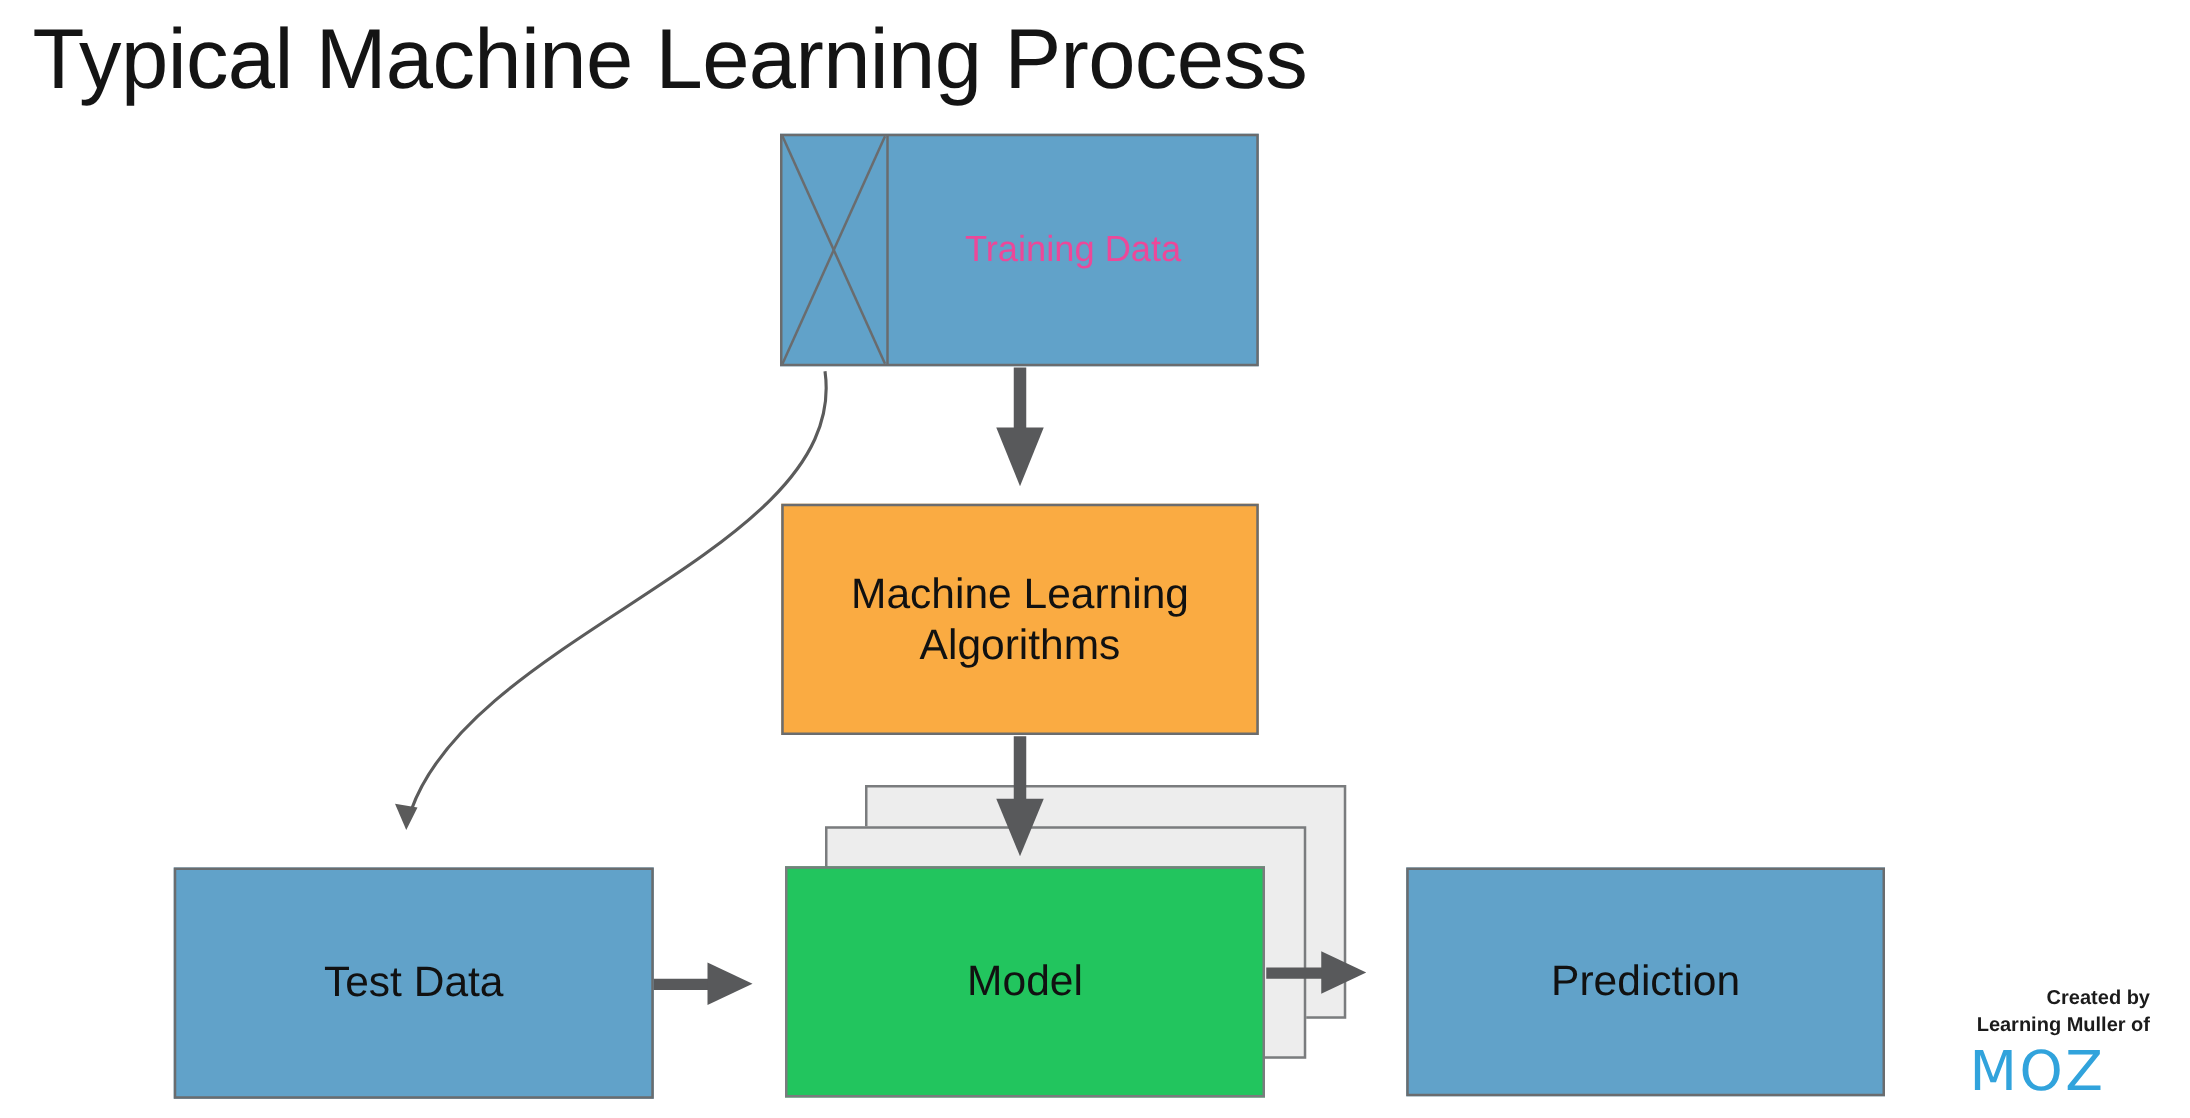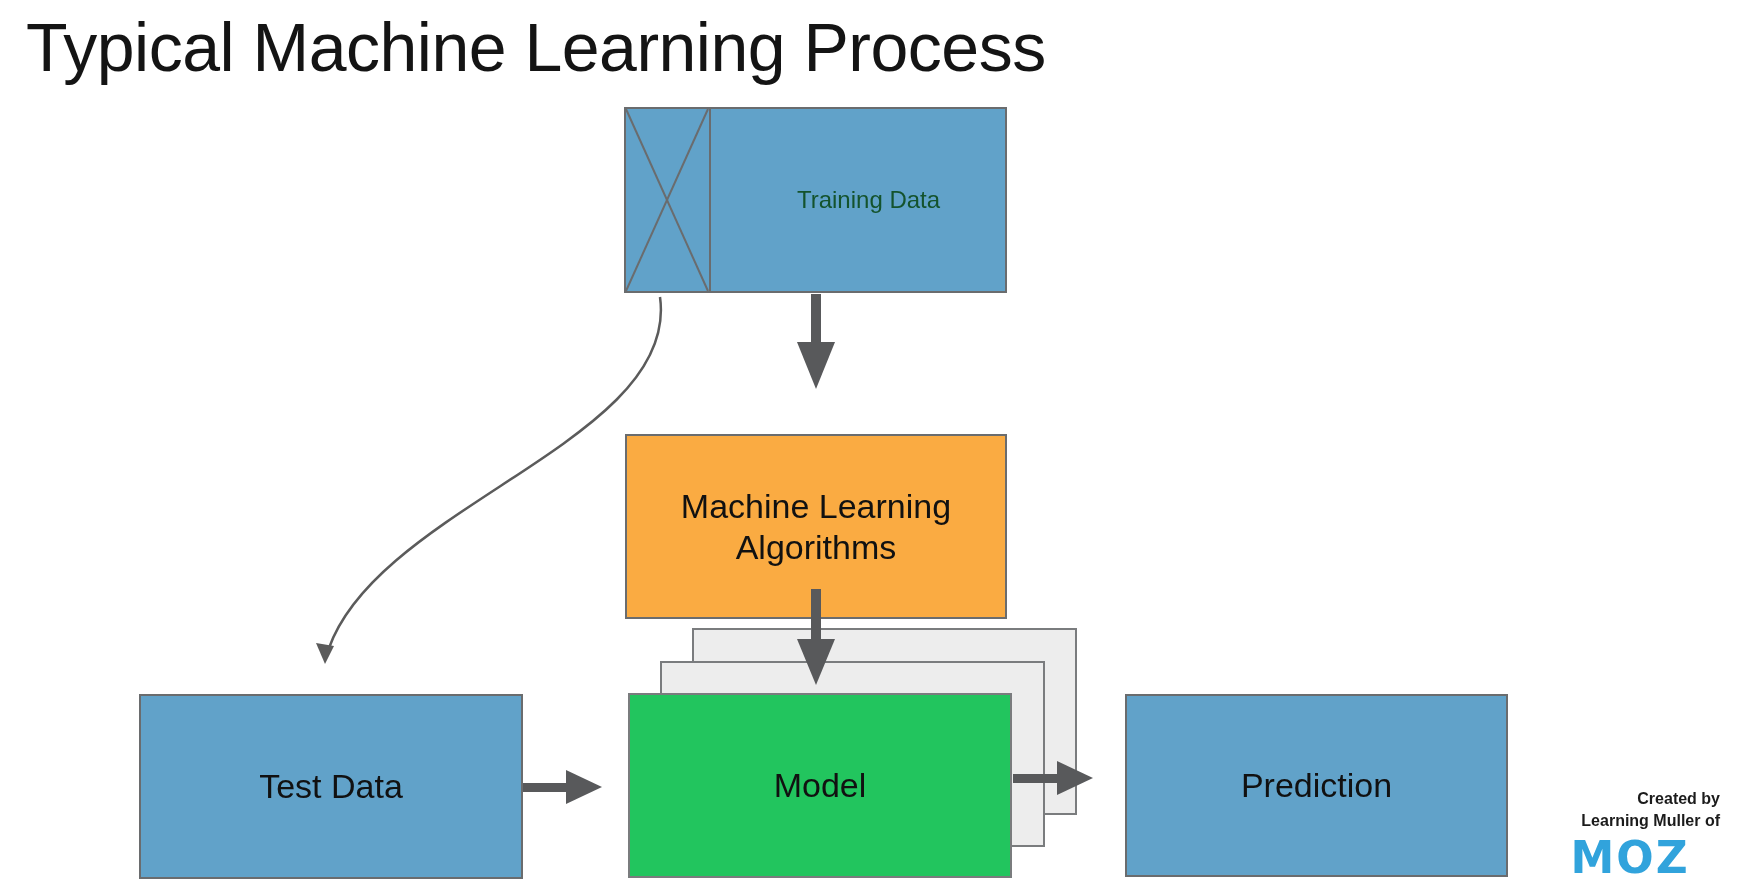--- a/index.html
+++ b/index.html
@@ -24,21 +24,21 @@
     font-size:34px;color:#111111;
   }
   .node-blue{background:#61A2C9;border:2px solid #6A6C6E;}
   .node-orange{background:#FAAB42;border:2px solid #6A6C6E;}
   .node-gray{background:#EDEDED;border:2px solid #7A7C7E;}
 
   .training-box{left:624px;top:107px;width:383px;height:186px;}
   .training-label-area{
     position:absolute;left:712px;top:109px;width:293px;height:182px;
     display:flex;align-items:center;justify-content:center;
-    font-size:24px;color:#14532d;margin-left:10px;
+    font-size:29px;color:#ec4899;
   }
   .algorithms-box{left:625px;top:403px;width:382px;height:185px;}
   .algorithms-box .lbl{display:inline-block;width:312px;line-height:1.18;}
   .model-back{left:692px;top:628px;width:385px;height:187px;}
   .model-middle{left:660px;top:661px;width:385px;height:186px;}
   .model-front{left:628px;top:693px;width:384px;height:185px;}
   .test-box{left:139px;top:694px;width:384px;height:185px;}
   .prediction-box{left:1125px;top:694px;width:383px;height:183px;}
 
   .overlay{
@@ -46,35 +46,35 @@
     pointer-events:none;
   }
   .credit{
     position:absolute;left:1540px;top:788px;width:180px;
     text-align:center;color:#1B1B1B;
   }
   .credit-line{font-size:16px;line-height:22px;font-weight:700;margin:0;text-align:right;}
   .moz-logo{
     margin-top:6px;
     font-family:"DejaVu Sans",sans-serif;
-    font-weight:bold;font-size:44px;line-height:40px;
+    font-weight:normal;font-size:44px;line-height:40px;
     color:#31A3DC;letter-spacing:2px;
   }
 </style>
 </head>
 <body>
 
 <div class="canvas">
 
   <h1 class="page-title">Typical Machine Learning Process</h1>
 
   <div class="node node-blue training-box" style="background: rgb(97, 162, 201);"></div>
   <div class="training-label-area">Training Data</div>
 
-  <div class="node node-orange algorithms-box" style="background: rgb(250, 171, 66); margin-top: 31px;">
+  <div class="node node-orange algorithms-box" style="background: rgb(250, 171, 66);">
     <span class="lbl">Machine Learning Algorithms</span>
   </div>
 
   <div class="node node-gray model-back"></div>
   <div class="node node-gray model-middle"></div>
   <div class="node node-gray model-front" style="background: #22c55e;">
     <span>Model</span>
   </div>
 
   <div class="node node-blue test-box" style="background: rgb(97, 162, 201);">

